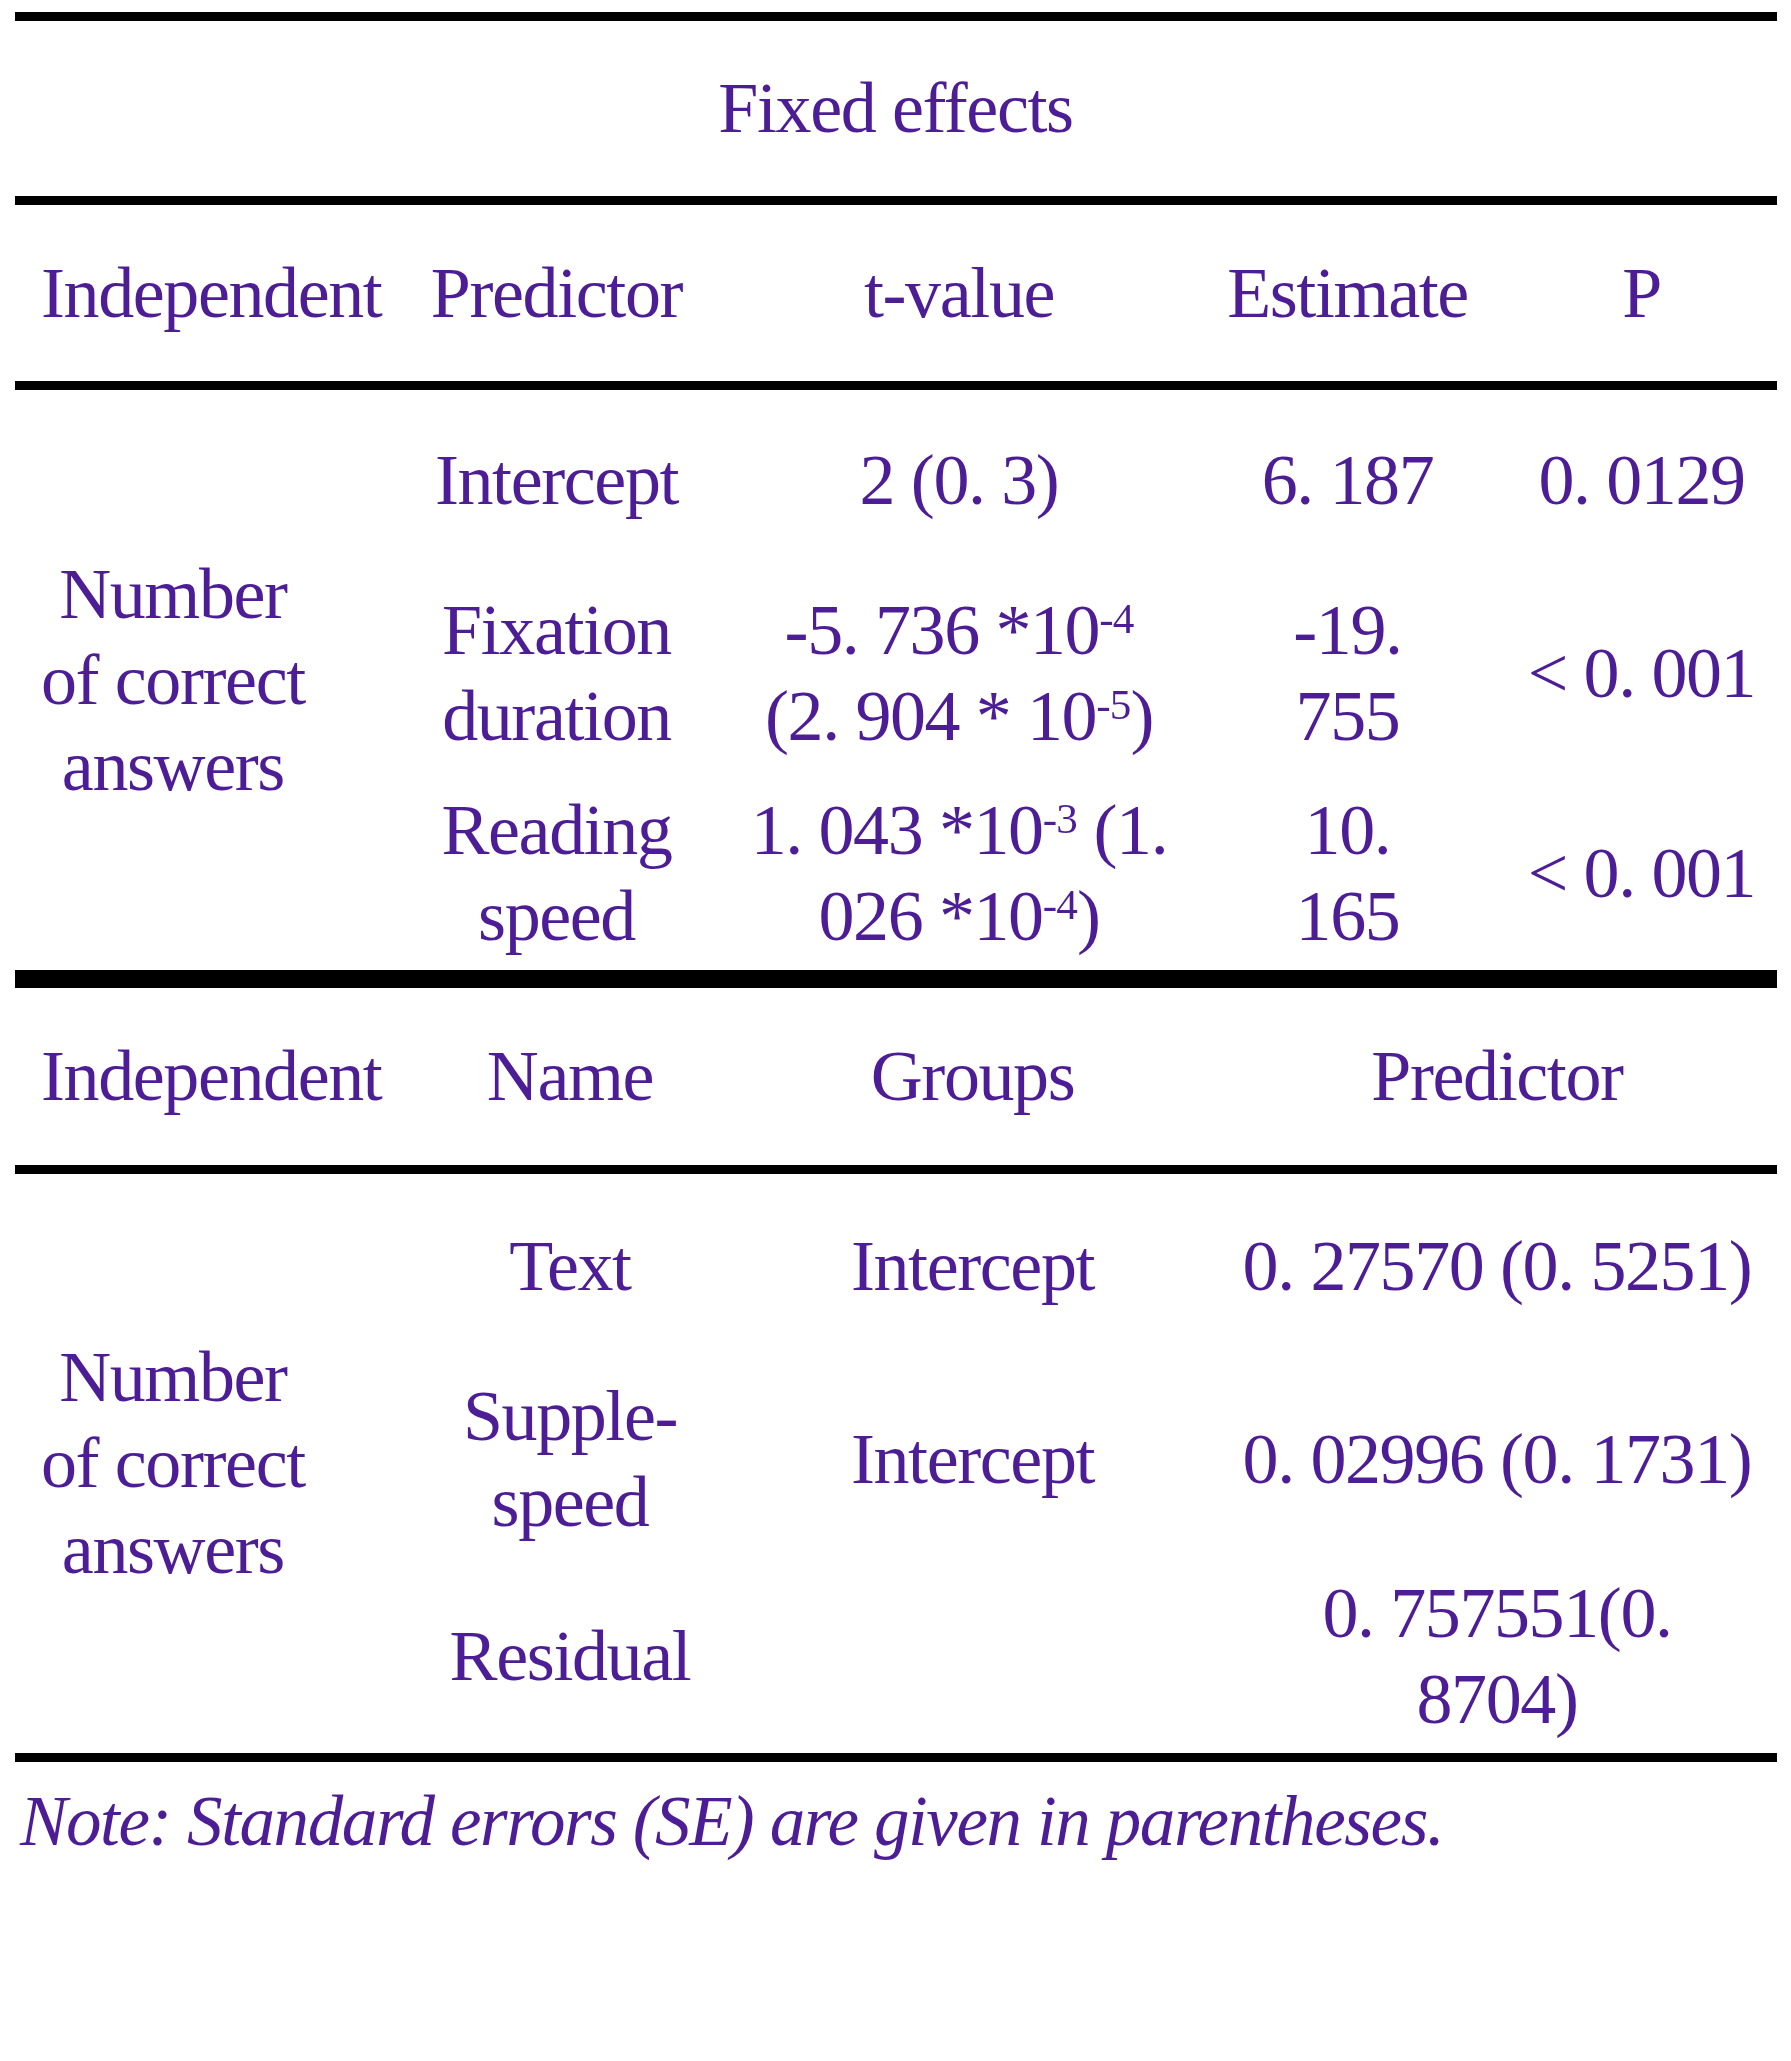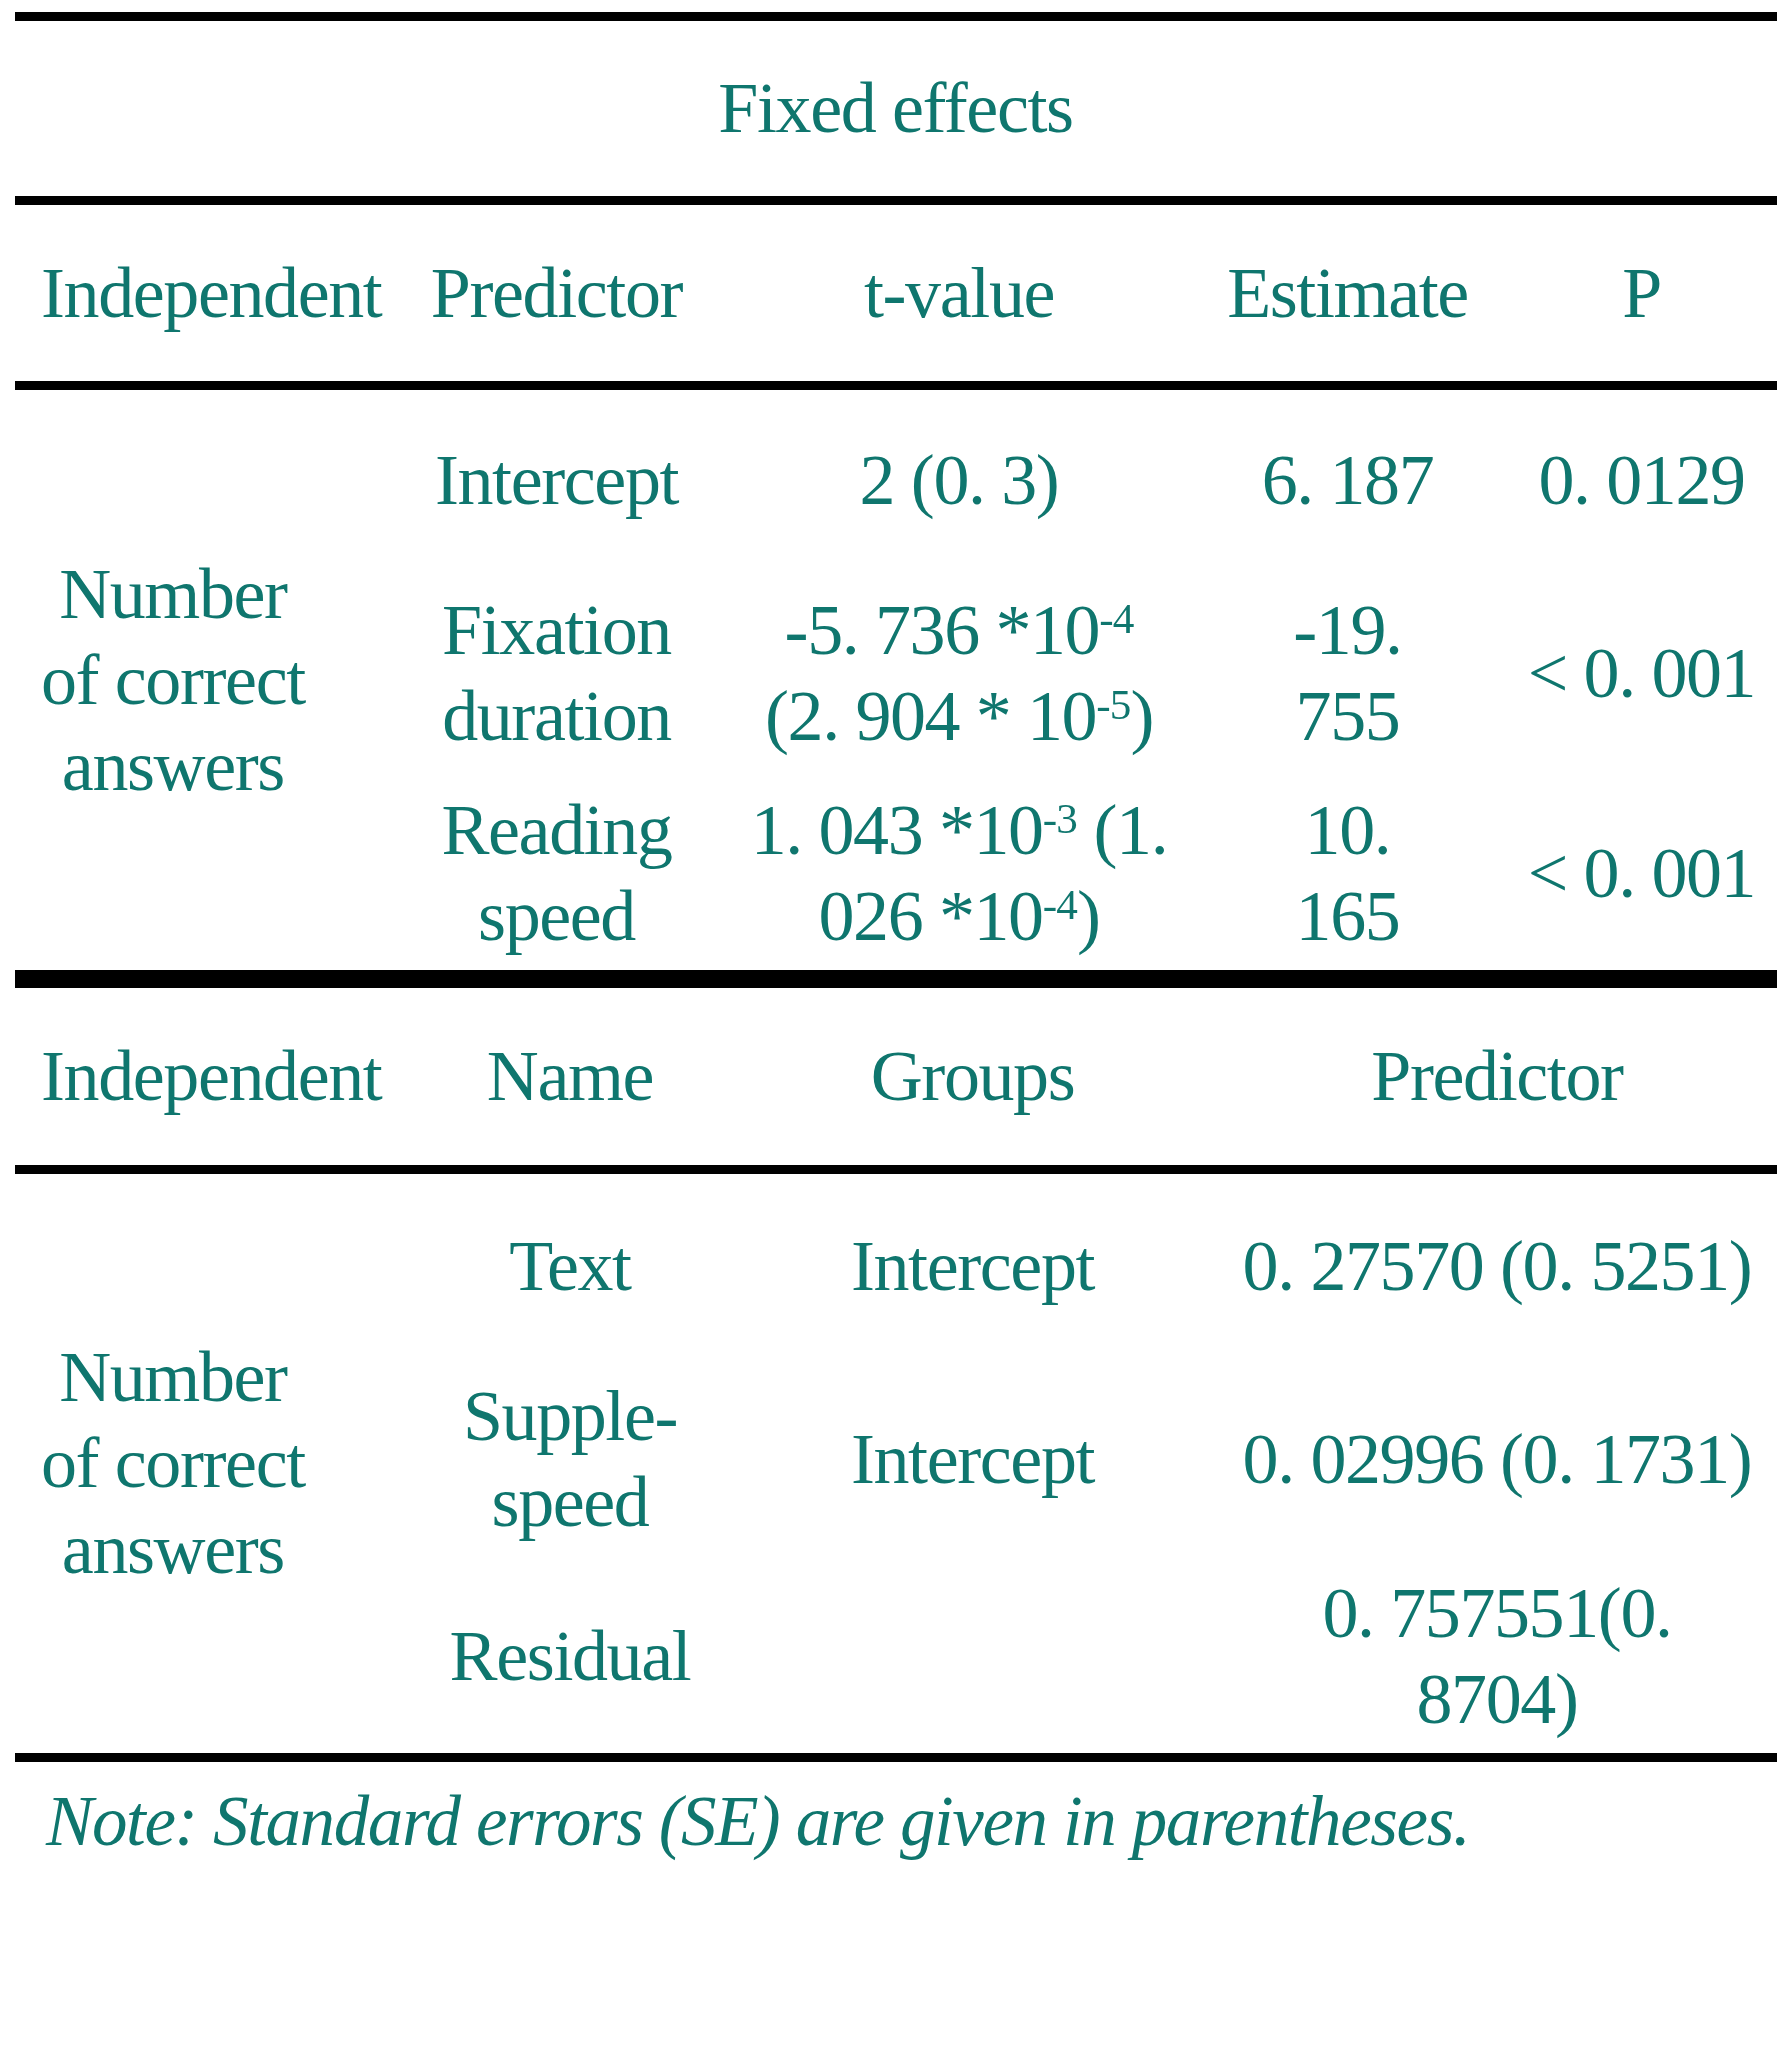--- a/index.html
+++ b/index.html
@@ -1,21 +1,21 @@
 <!DOCTYPE html>
 <html style="font-size:14.5px"><head>
 <meta charset="utf-8">
 <style>
   html, body { margin: 0; padding: 0; background: #ffffff; }
   .page {
     position: relative;
     width: 1791px;
     height: 2062px;
     background: #ffffff;
-    color: #0f766e;
+    color: #4c1d95;
     font-family: "Liberation Serif", "DejaVu Serif", serif;
     font-size: 72px;
     letter-spacing: -1.4px;
     overflow: hidden;
   }
   .top-space { height: 11.8px; }
   .rule {
     height: 9px;
     background: #000000;
     margin: 0 14.5px;
@@ -54,21 +54,21 @@
     line-height: 0;
     vertical-align: 0.48em;
     letter-spacing: -0.9px;
   }
   .note {
     height: 119px;
     display: flex;
     align-items: center;
     font-style: italic;
     font-size: 71px;
-    padding-left: 46px;
+    padding-left: 20px;
   }
 </style>
 </head>
 <body>
 
 <div class="page">
 
   <div class="top-space"></div>
   <div class="rule"></div>
 

